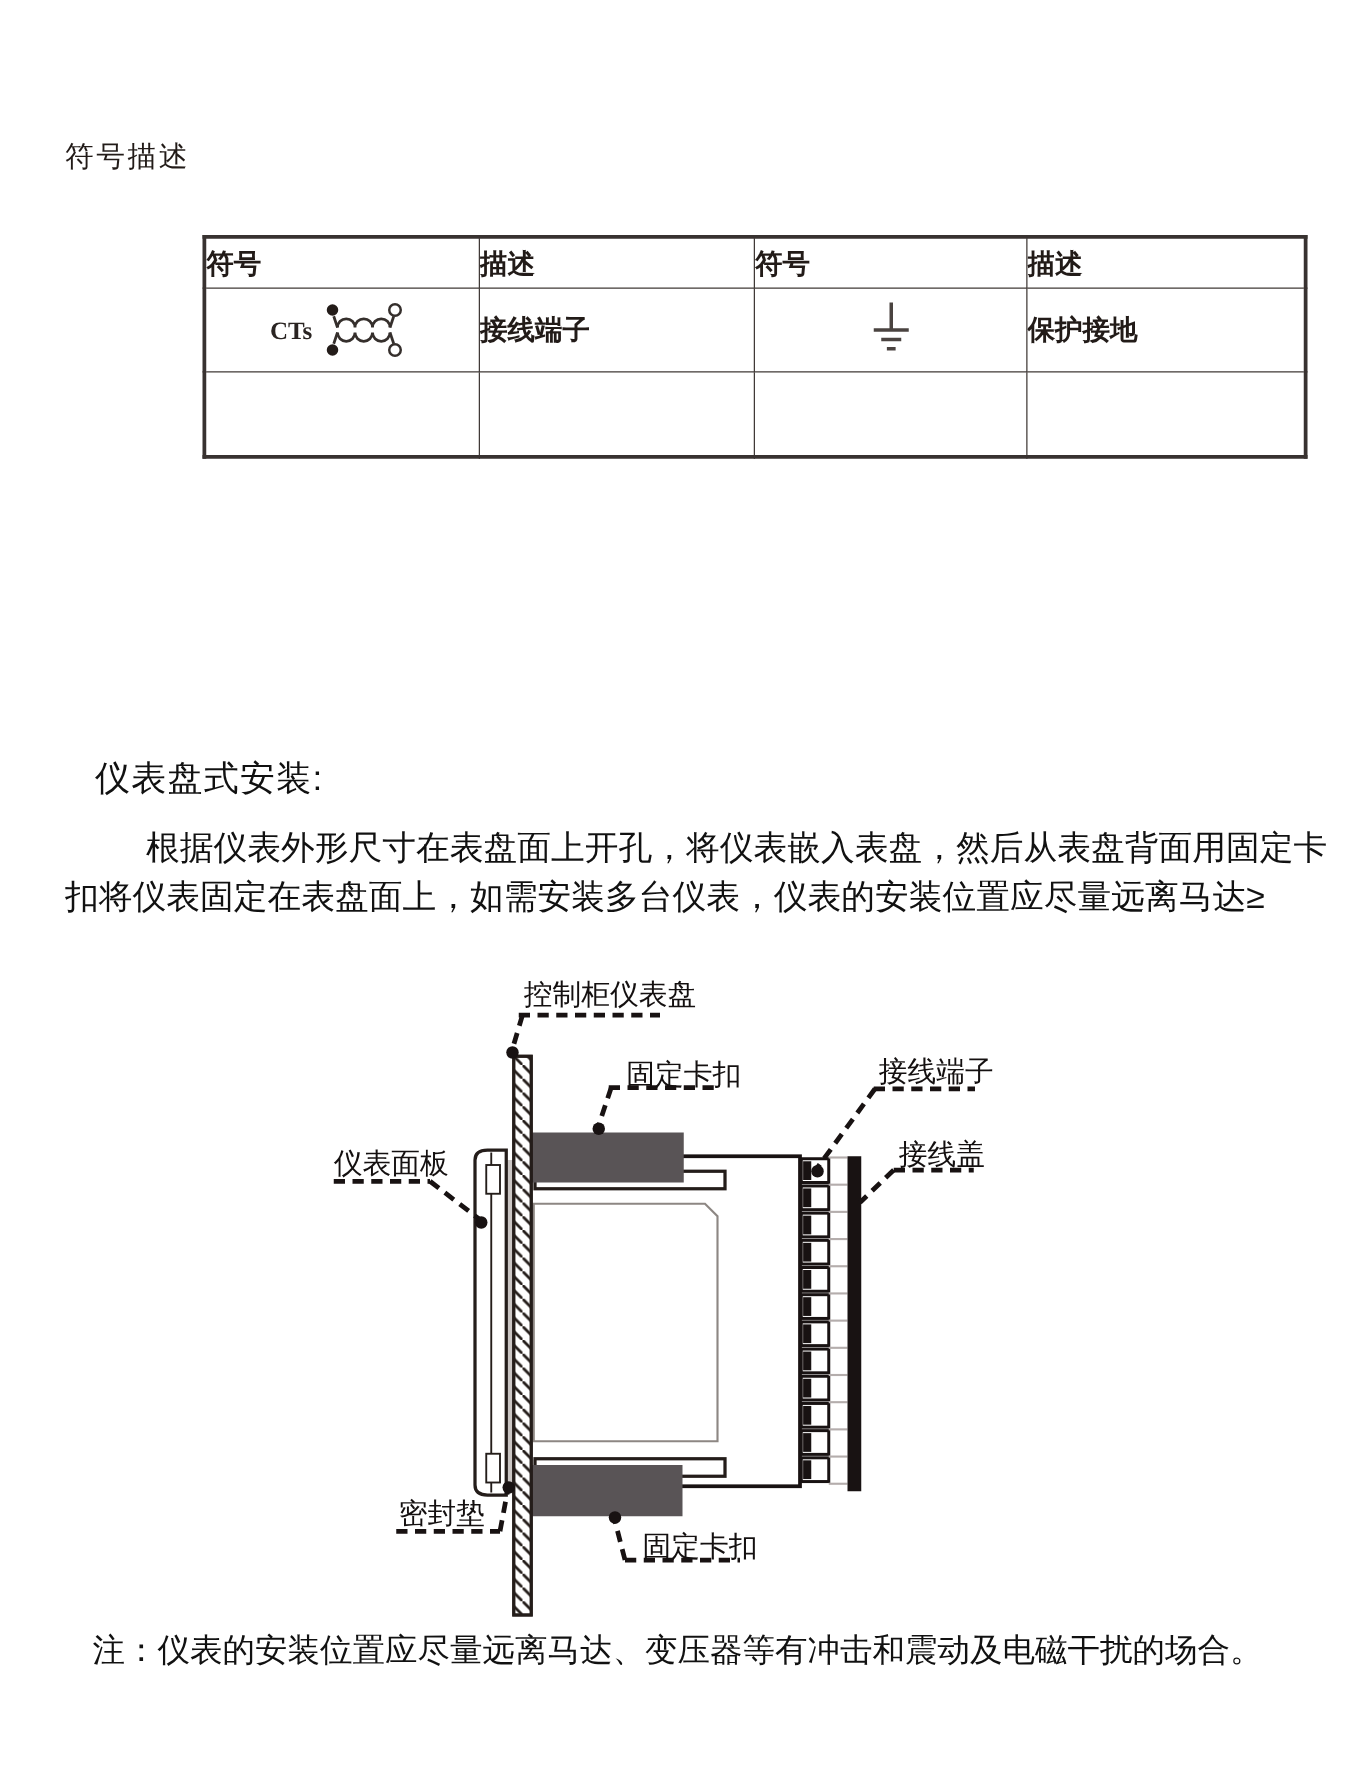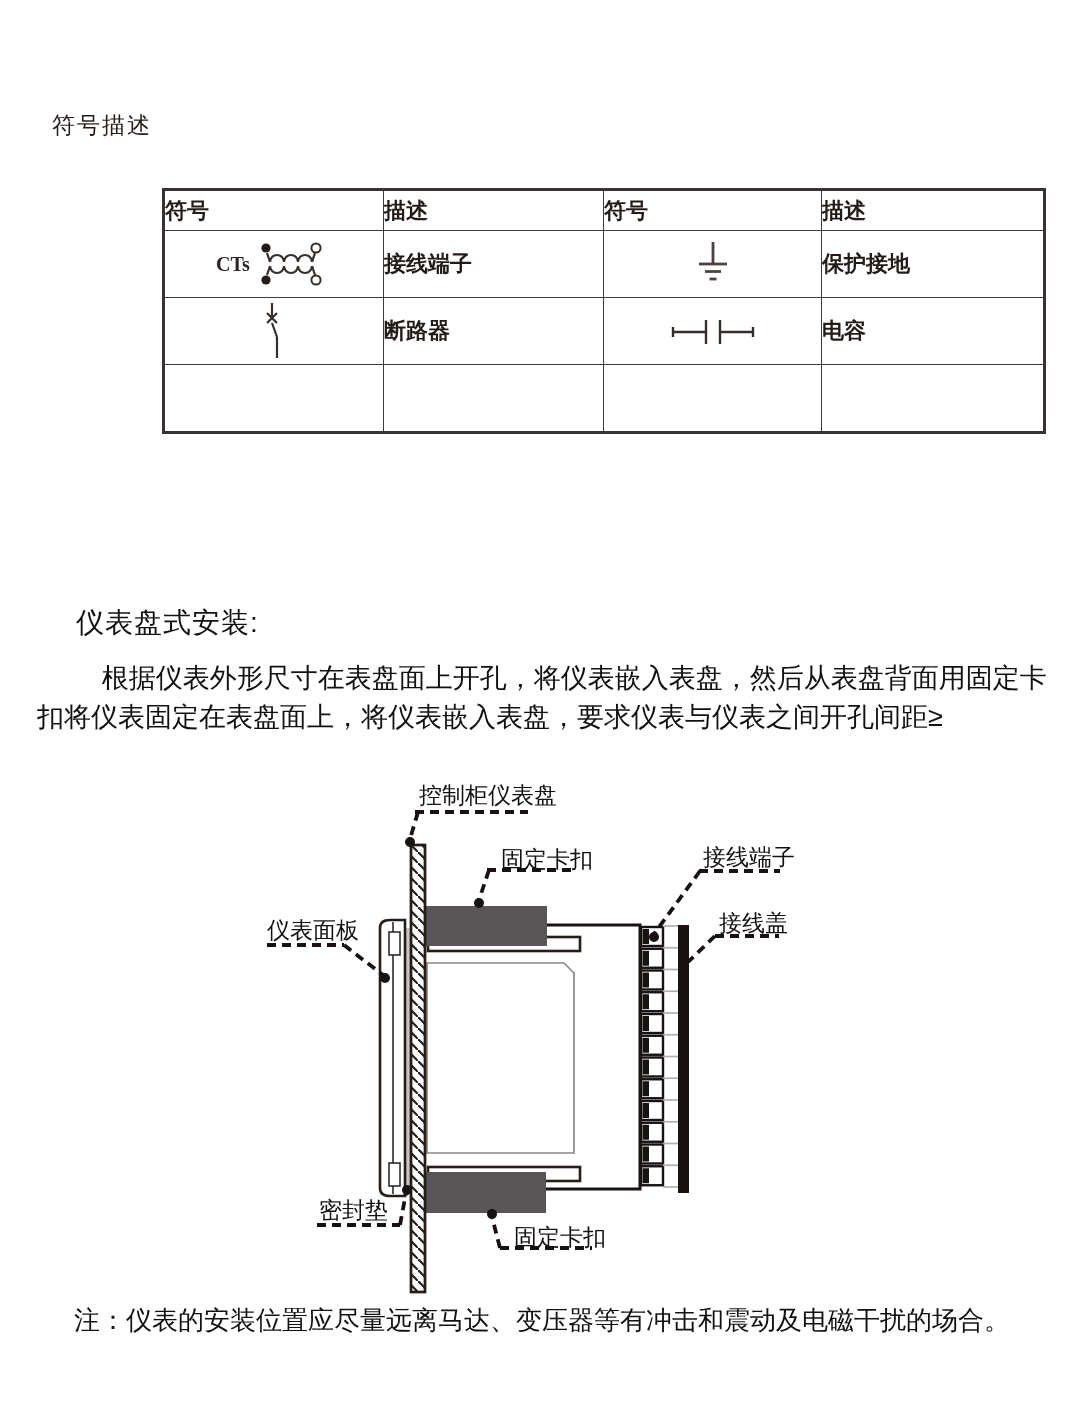--- a/index.html
+++ b/index.html
@@ -24,21 +24,21 @@
   }
   table.symbol-table{border:3px solid #383230;}
   table.symbol-table th{height:39px;}
   table.symbol-table td{height:66px;}
   .sym-svg{display:block;margin:0 auto;}
   .sec-heading{
     position:absolute;left:64px;top:604px;
     font-size:28px;font-weight:normal;color:#111;letter-spacing:1px;
   }
   .paragraph{
-    position:absolute;left:25px;top:659px;width:1015px;
+    position:absolute;left:40px;top:659px;width:1015px;
     font-size:27px;line-height:38.5px;color:#111;
   }
   .paragraph .ln-first{text-indent:2.4em;}
   .note-line{
     position:absolute;left:62px;top:1303px;width:1000px;
     font-size:26px;color:#111;
   }
   .diagram-svg{position:absolute;left:230px;top:775px;}
   .dg-label{font-family:"Liberation Sans",sans-serif;font-size:23px;fill:#141010;}
 </style>
@@ -88,60 +88,33 @@
             <path d="M55,8 V30"></path>
                 <path d="M41,30 H69"></path>
                 <path d="M47,37.5 H63"></path>
                 <path d="M51.5,45 H58.5"></path>
           </g>
         </svg>
       </td>
       <td>保护接地</td>
     </tr>
     <tr>
-      <td>
-        <svg class="sym-svg" width="110" height="62" viewBox="0 0 110 62">
-          <g fill="none" stroke="#352f2c" stroke-width="2.2">
-            <path d="M53,3 V17"></path>
-            <path d="M48,13 L58,23"></path>
-                <path d="M58,13 L48,23"></path>
-            <path d="M53,23 L58,37"></path>
-            <path d="M58,37 V58"></path>
-          </g>
-        </svg>
-      </td>
-      <td>断路器</td>
-      <td>
-        <svg class="sym-svg" width="110" height="60" viewBox="0 0 110 60">
-          <g fill="none" stroke="#352f2c" stroke-width="2.4">
-            <path d="M15,26 V36"></path>
-                <path d="M15,31 H48"></path>
-            <path d="M48,19 V43"></path>
-                <path d="M62,19 V43"></path>
-            <path d="M62,31 H95"></path>
-                <path d="M95,26 V36"></path>
-          </g>
-        </svg>
-      </td>
-      <td>电容</td>
-    </tr>
-    <tr>
       <td></td>
       <td></td>
       <td></td>
       <td></td>
     </tr>
   </tbody>
     </table>
 
   <div class="sec-heading">仪表盘式安装:</div>
 
   <div class="paragraph">
     <div class="ln-first">根据仪表外形尺寸在表盘面上开孔，将仪表嵌入表盘，然后从表盘背面用固定卡</div>
-    <div>扣将仪表固定在表盘面上，将仪表嵌入表盘，要求仪表与仪表之间开孔间距≥</div>
+    <div>扣将仪表固定在表盘面上，如需安装多台仪表，仪表的安装位置应尽量远离马达≥</div>
   </div>
 
   <svg class="diagram-svg" width="620" height="530" viewBox="0 0 620 530">
     <defs>
       <pattern id="hatch" width="11" height="11" patternUnits="userSpaceOnUse">
         <path d="M-2,-2 L13,13" stroke="#241d1a" stroke-width="2.2"></path>
       </pattern>
     </defs>
 
     <rect x="163" y="153" width="6" height="262" fill="#cbc6c4"></rect>

